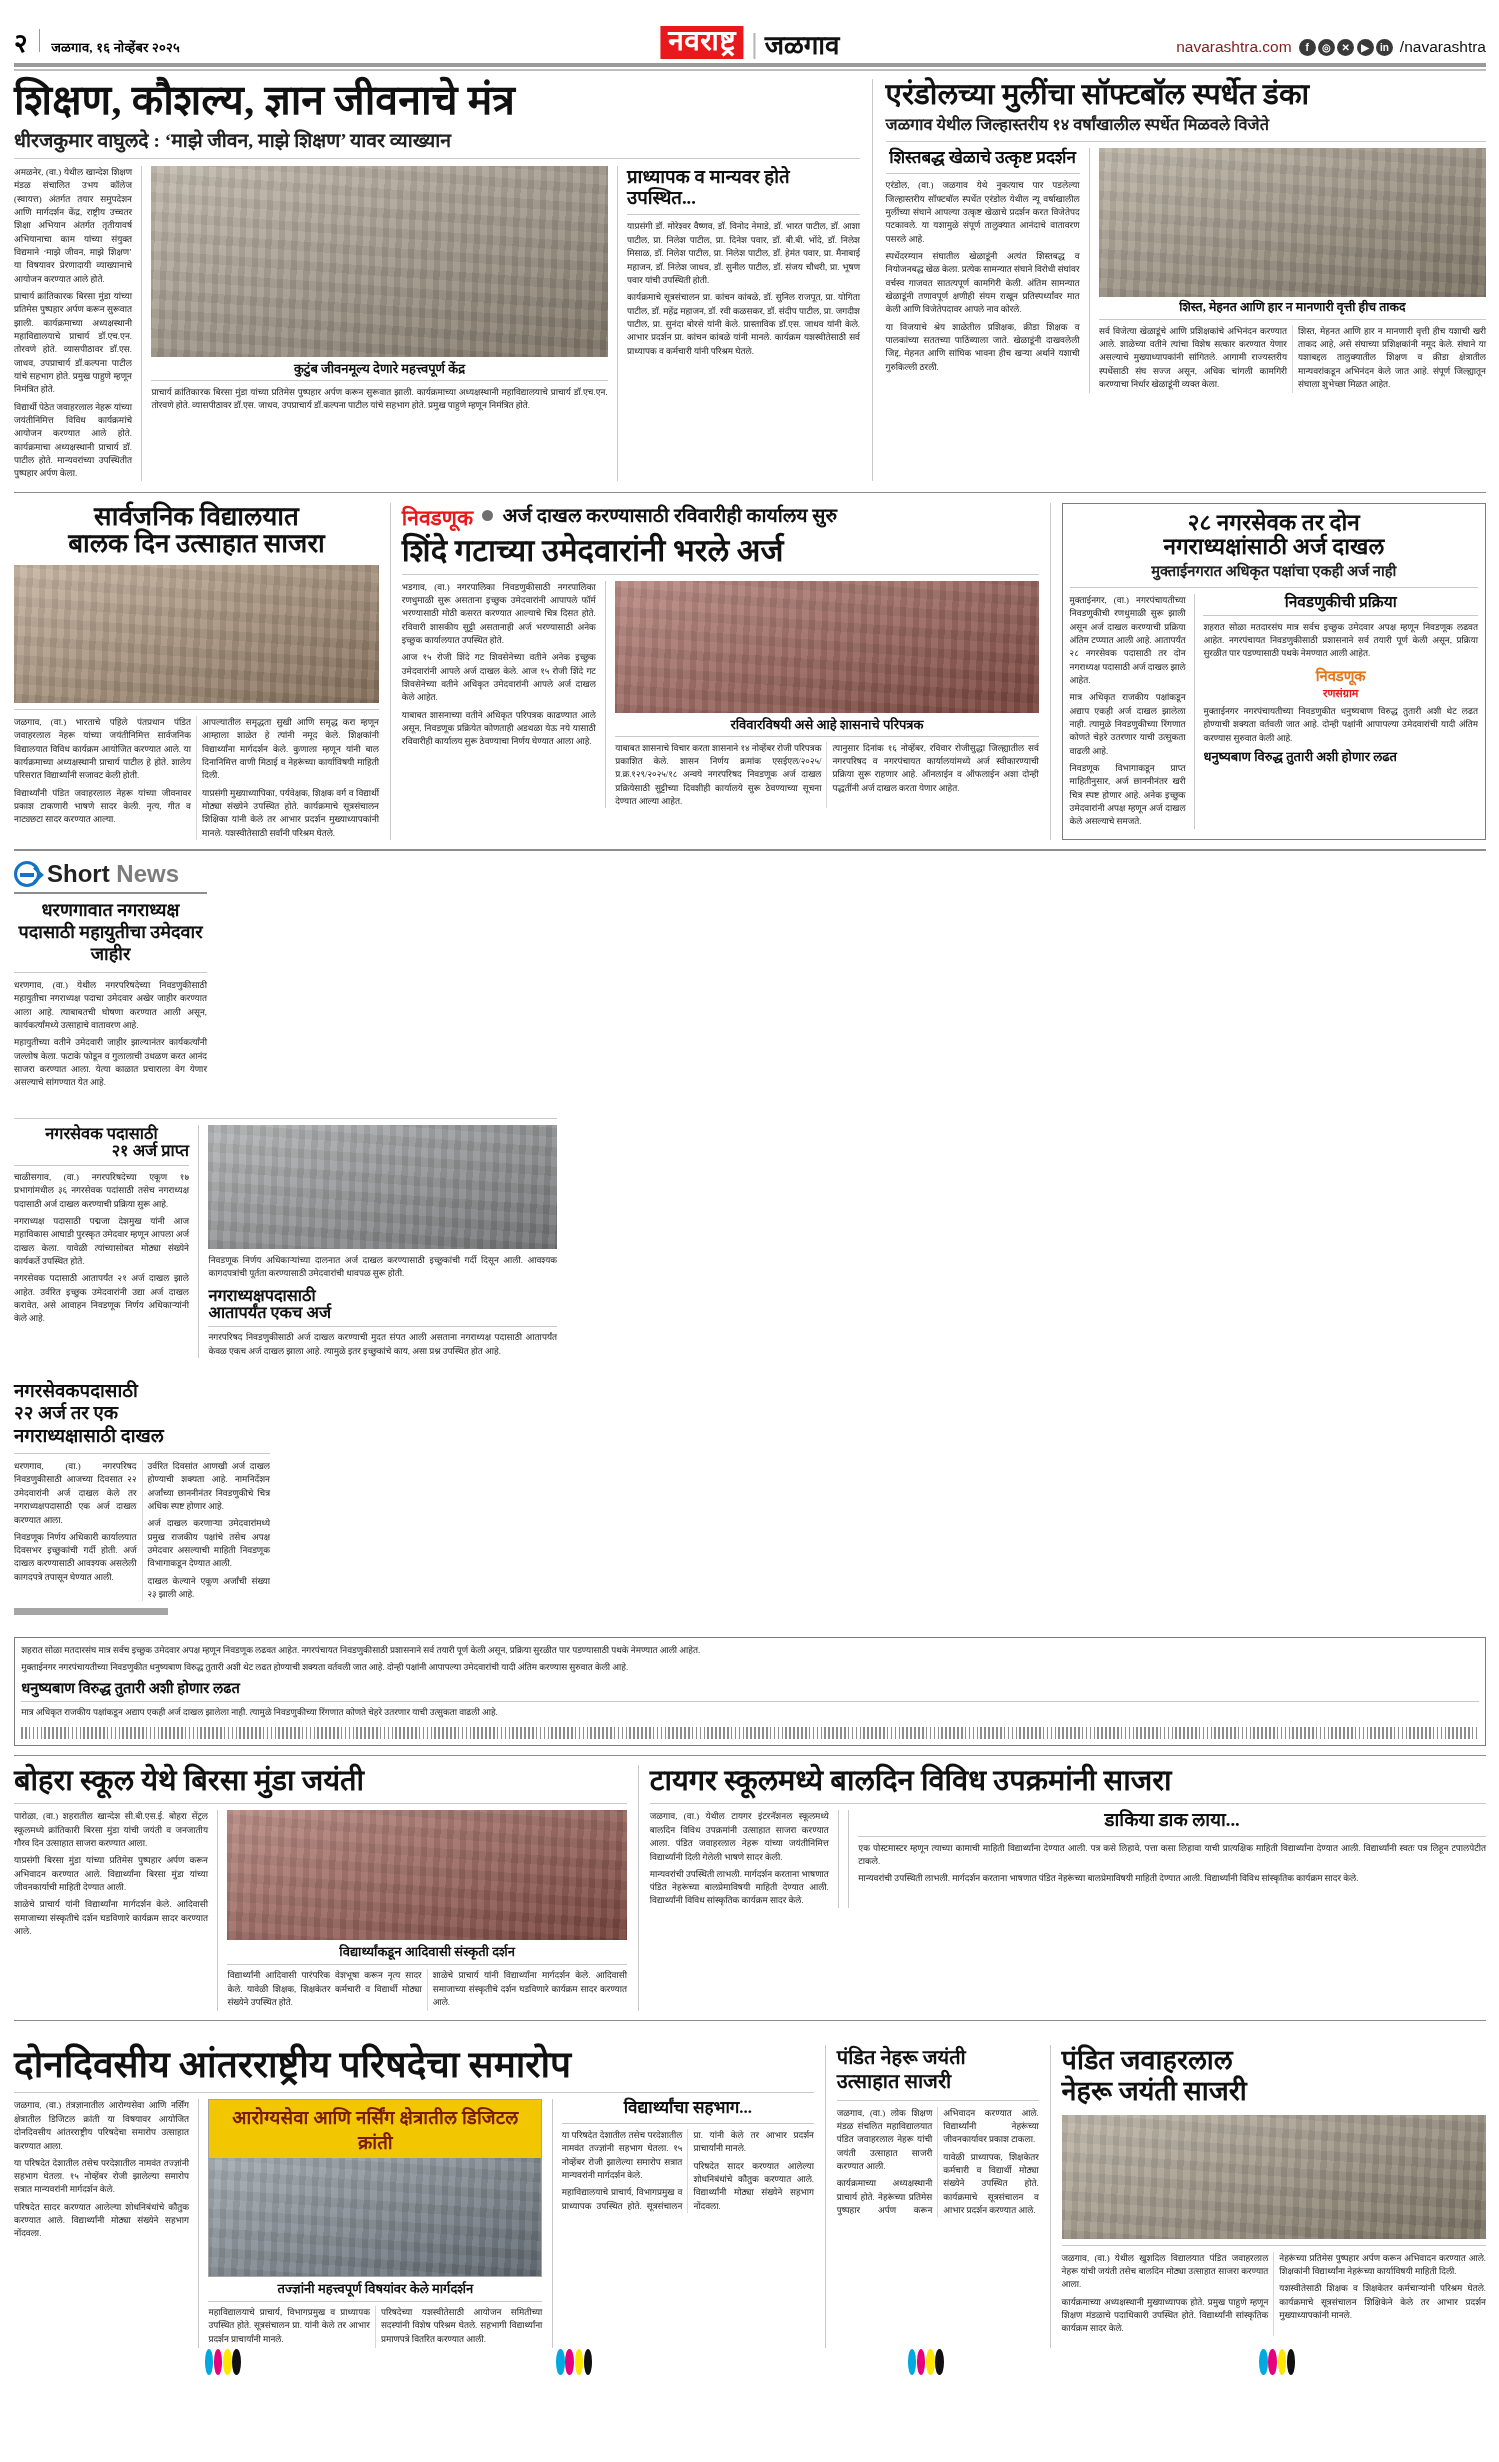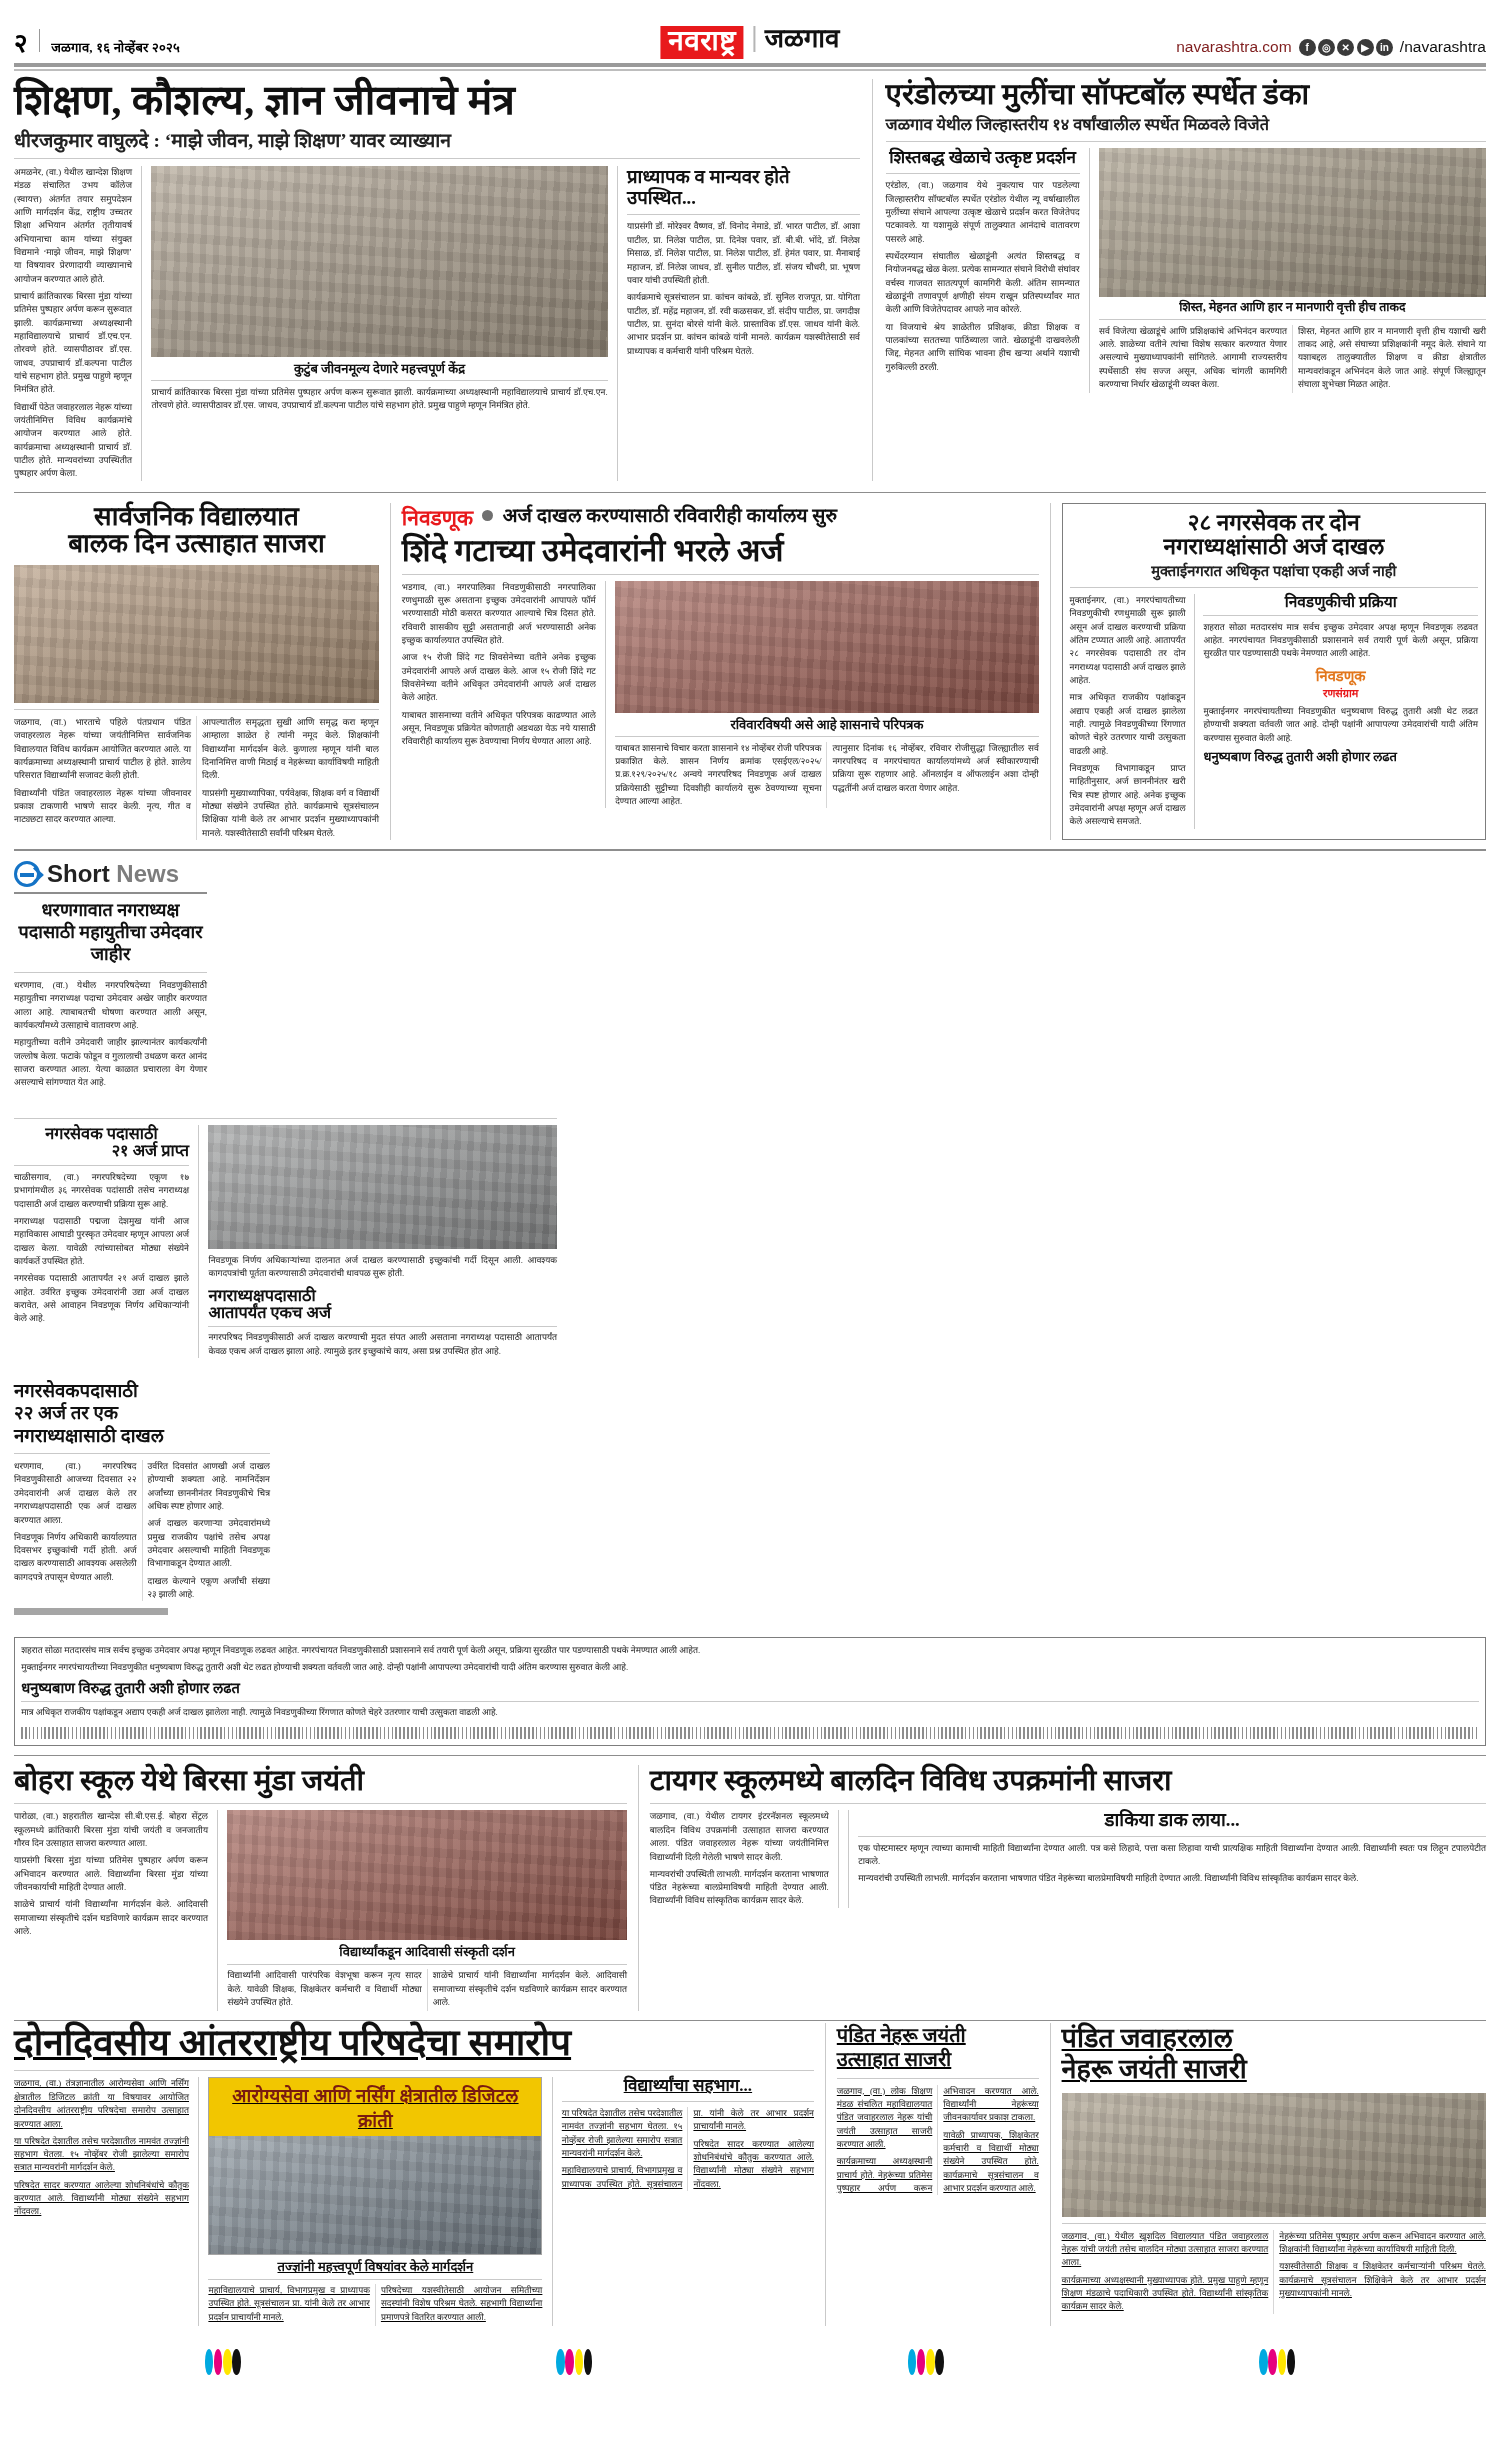--- a/index.html
+++ b/index.html
@@ -27,21 +27,21 @@
   .mast-left { display: flex; align-items: baseline; gap: 11px; }
   .page-num {
     font-size: 26px; font-weight: 700; line-height: 1;
     font-family: "Liberation Sans", sans-serif;
   }
   .mast-divider { width: 1.6px; height: 23px; background: #999; display:inline-block; }
   .mast-date { font-size: 13px; font-weight: 700; letter-spacing: 0.2px; }
 
   .mast-center {
     position: absolute; left: 50%; transform: translateX(-50%);
-    bottom: 1.6px; display: flex; align-items: flex-start; gap: 9.3px;
+    bottom: 1.6px; display: flex; align-items: flex-end; gap: 9.3px;
   }
   .brand {
     background: #e8191c; color: #ffffff; font-weight: 700;
     font-size: 28px; line-height: .96; padding: 2.3px 7.8px 4.7px;
     letter-spacing: 0.4px;
     font-family: "Liberation Sans", sans-serif;
   }
   .brand-sep { width: 2.3px; height: 26px; background: #b5b5b5; }
   .edition { font-size: 26px; font-weight: 700; line-height: 1; color:#111; }
 
@@ -449,21 +449,21 @@
           <div class="hline" style="margin:5.4px 0;"></div>
           <div class="body-txt p">एक पोस्टमास्टर म्हणून त्याच्या कामाची माहिती विद्यार्थ्यांना देण्यात आली. पत्र कसे लिहावे, पत्ता कसा लिहावा याची प्रात्यक्षिक माहिती विद्यार्थ्यांना देण्यात आली. विद्यार्थ्यांनी स्वतः पत्र लिहून टपालपेटीत टाकले.</div>
           <div class="body-txt p">मान्यवरांची उपस्थिती लाभली. मार्गदर्शन करताना भाषणात पंडित नेहरूंच्या बालप्रेमाविषयी माहिती देण्यात आली. विद्यार्थ्यांनी विविध सांस्कृतिक कार्यक्रम सादर केले.</div>
         </div>
       </div>
     </div>
   </div>
 
   <div class="hline-dark" style="margin:8.5px 0 0;"></div>
 
-  <div style="display:flex;gap:11px;margin-top:2px;text-decoration:underline;">
+  <div style="display:flex;gap:11px;margin-top:24px;">
 
     <div style="width:800px;">
       <div class="hl h-xxl" style="font-size:37px;">दोनदिवसीय आंतरराष्ट्रीय परिषदेचा समारोप</div>
       <div class="hline" style="margin:7px 0;"></div>
       <div style="display:flex;gap:9.3px;">
         <div style="width:175px;">
           <div class="body-txt p">जळगाव, (वा.) तंत्रज्ञानातील आरोग्यसेवा आणि नर्सिंग क्षेत्रातील डिजिटल क्रांती या विषयावर आयोजित दोनदिवसीय आंतरराष्ट्रीय परिषदेचा समारोप उत्साहात करण्यात आला.</div>
           <div class="body-txt p">या परिषदेत देशातील तसेच परदेशातील नामवंत तज्ज्ञांनी सहभाग घेतला. १५ नोव्हेंबर रोजी झालेल्या समारोप सत्रात मान्यवरांनी मार्गदर्शन केले.</div>
           <div class="body-txt p">परिषदेत सादर करण्यात आलेल्या शोधनिबंधांचे कौतुक करण्यात आले. विद्यार्थ्यांनी मोठ्या संख्येने सहभाग नोंदवला.</div>
         </div>

